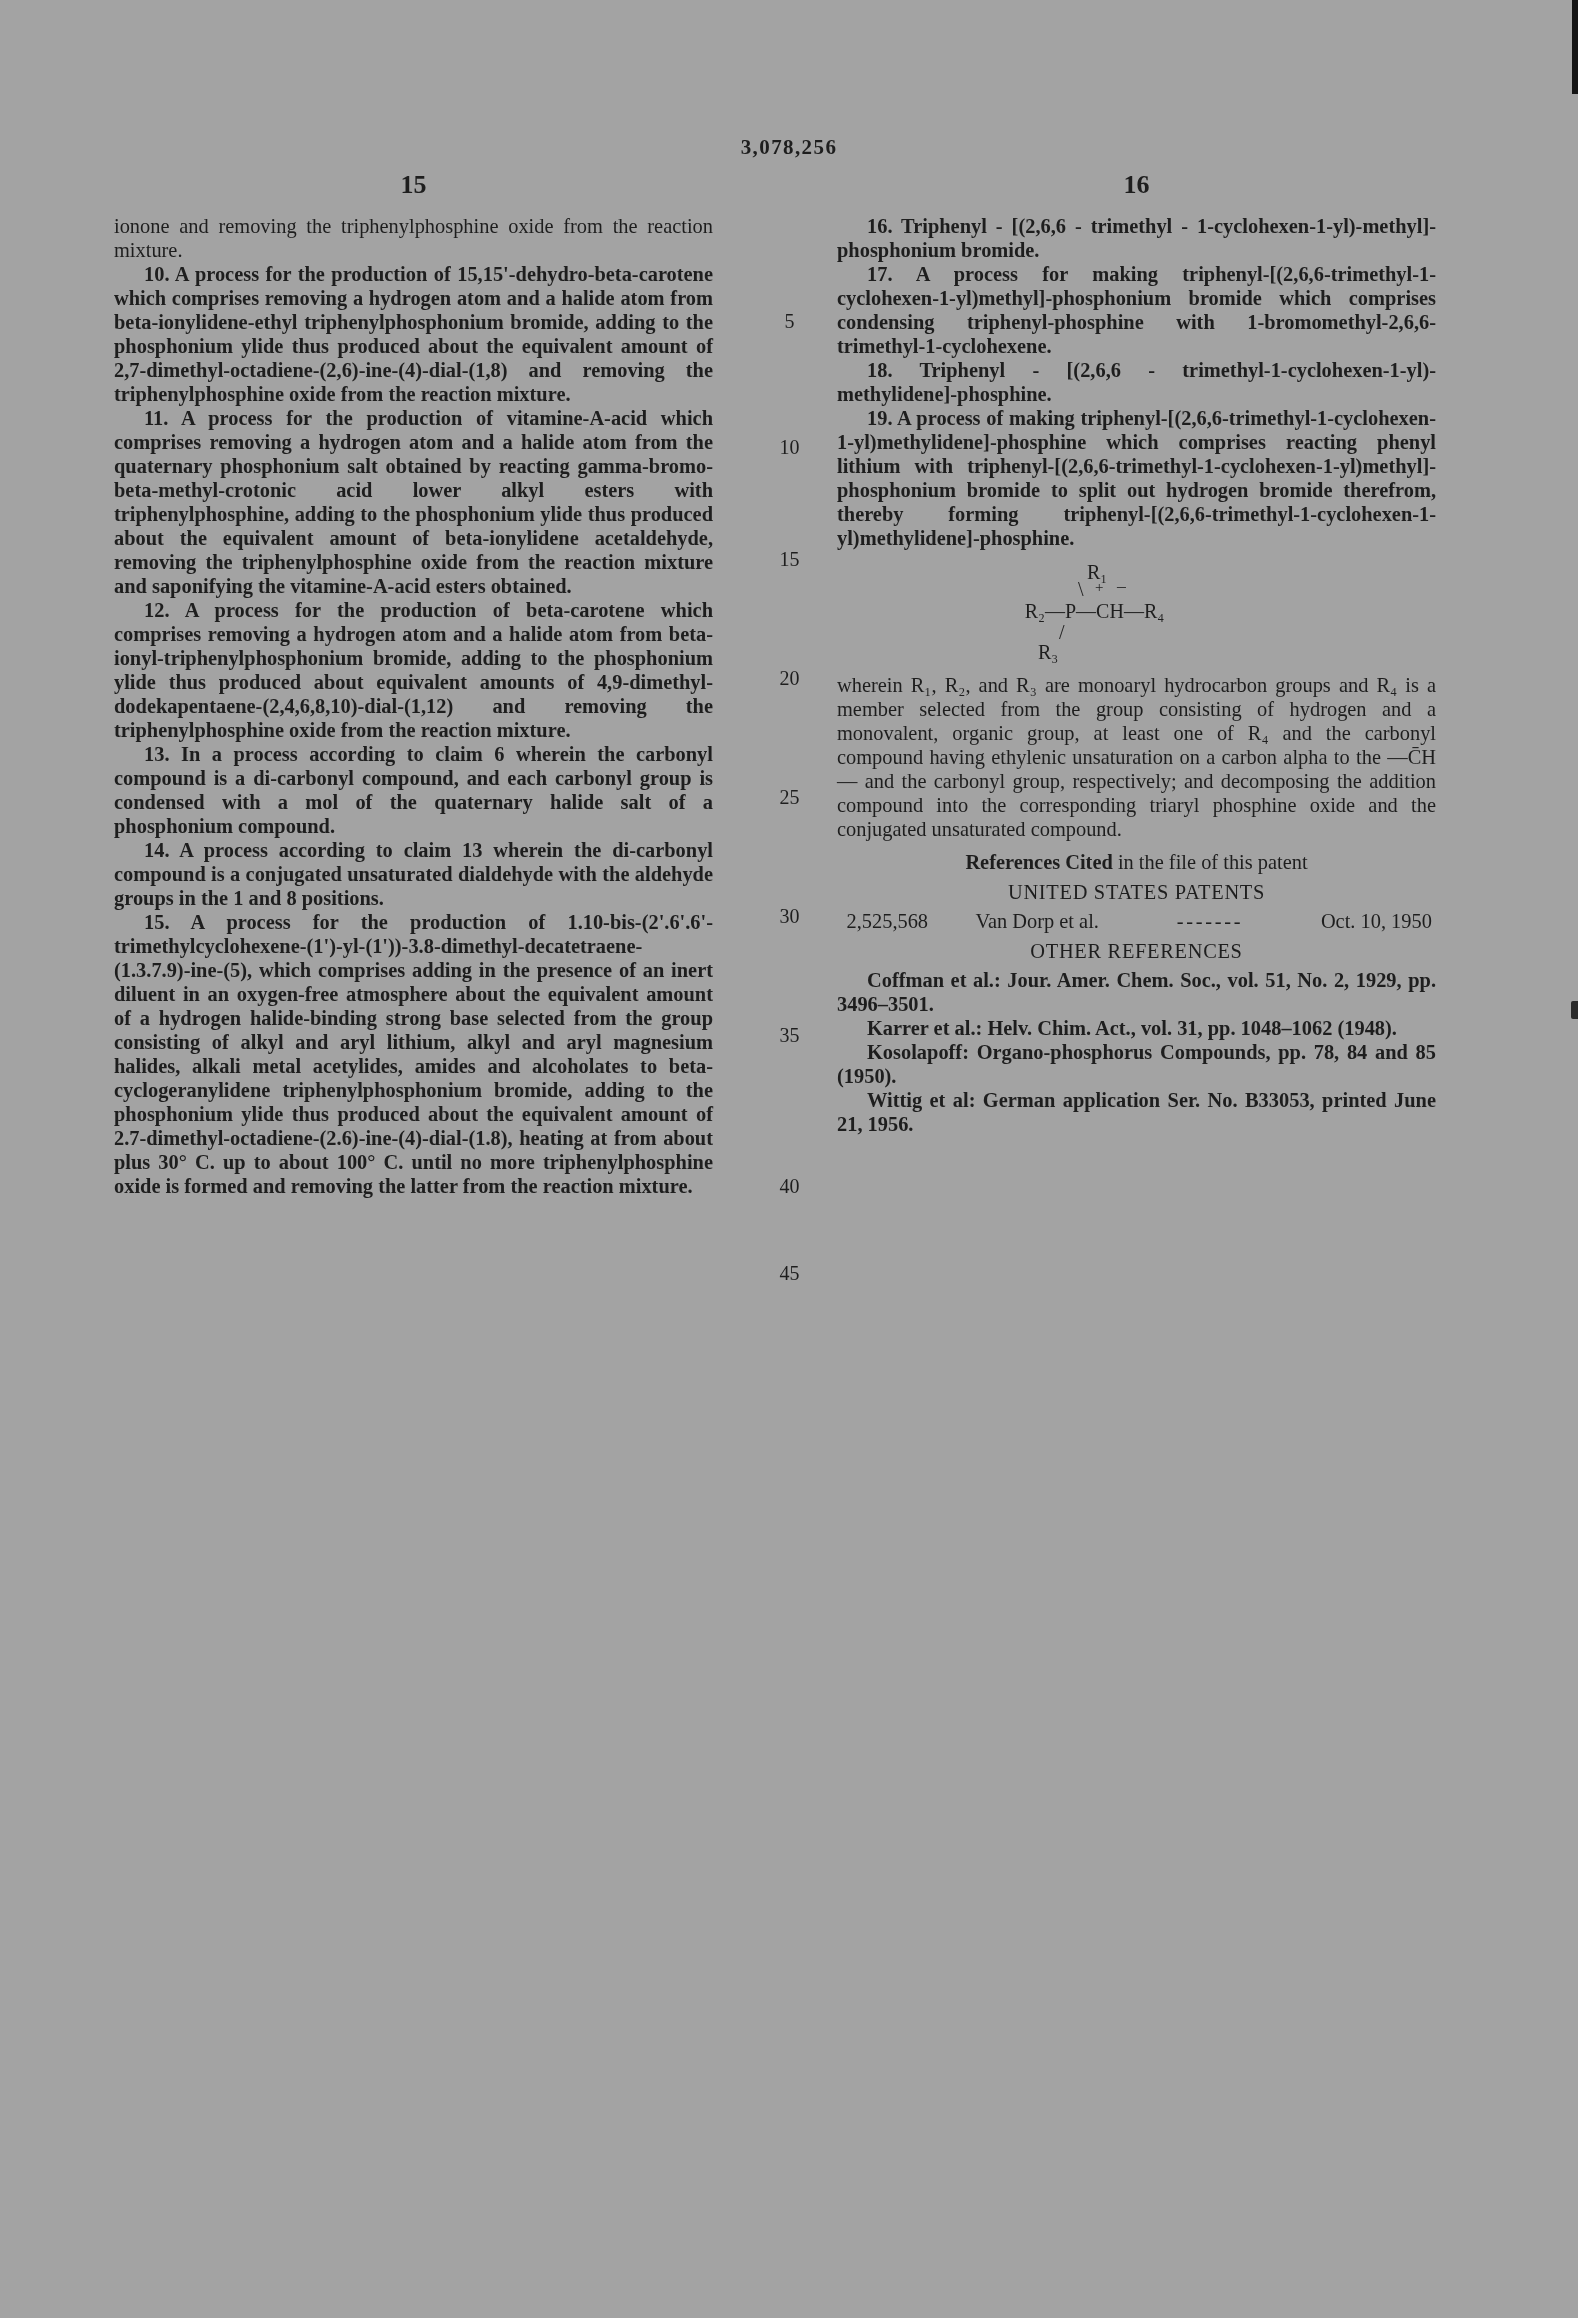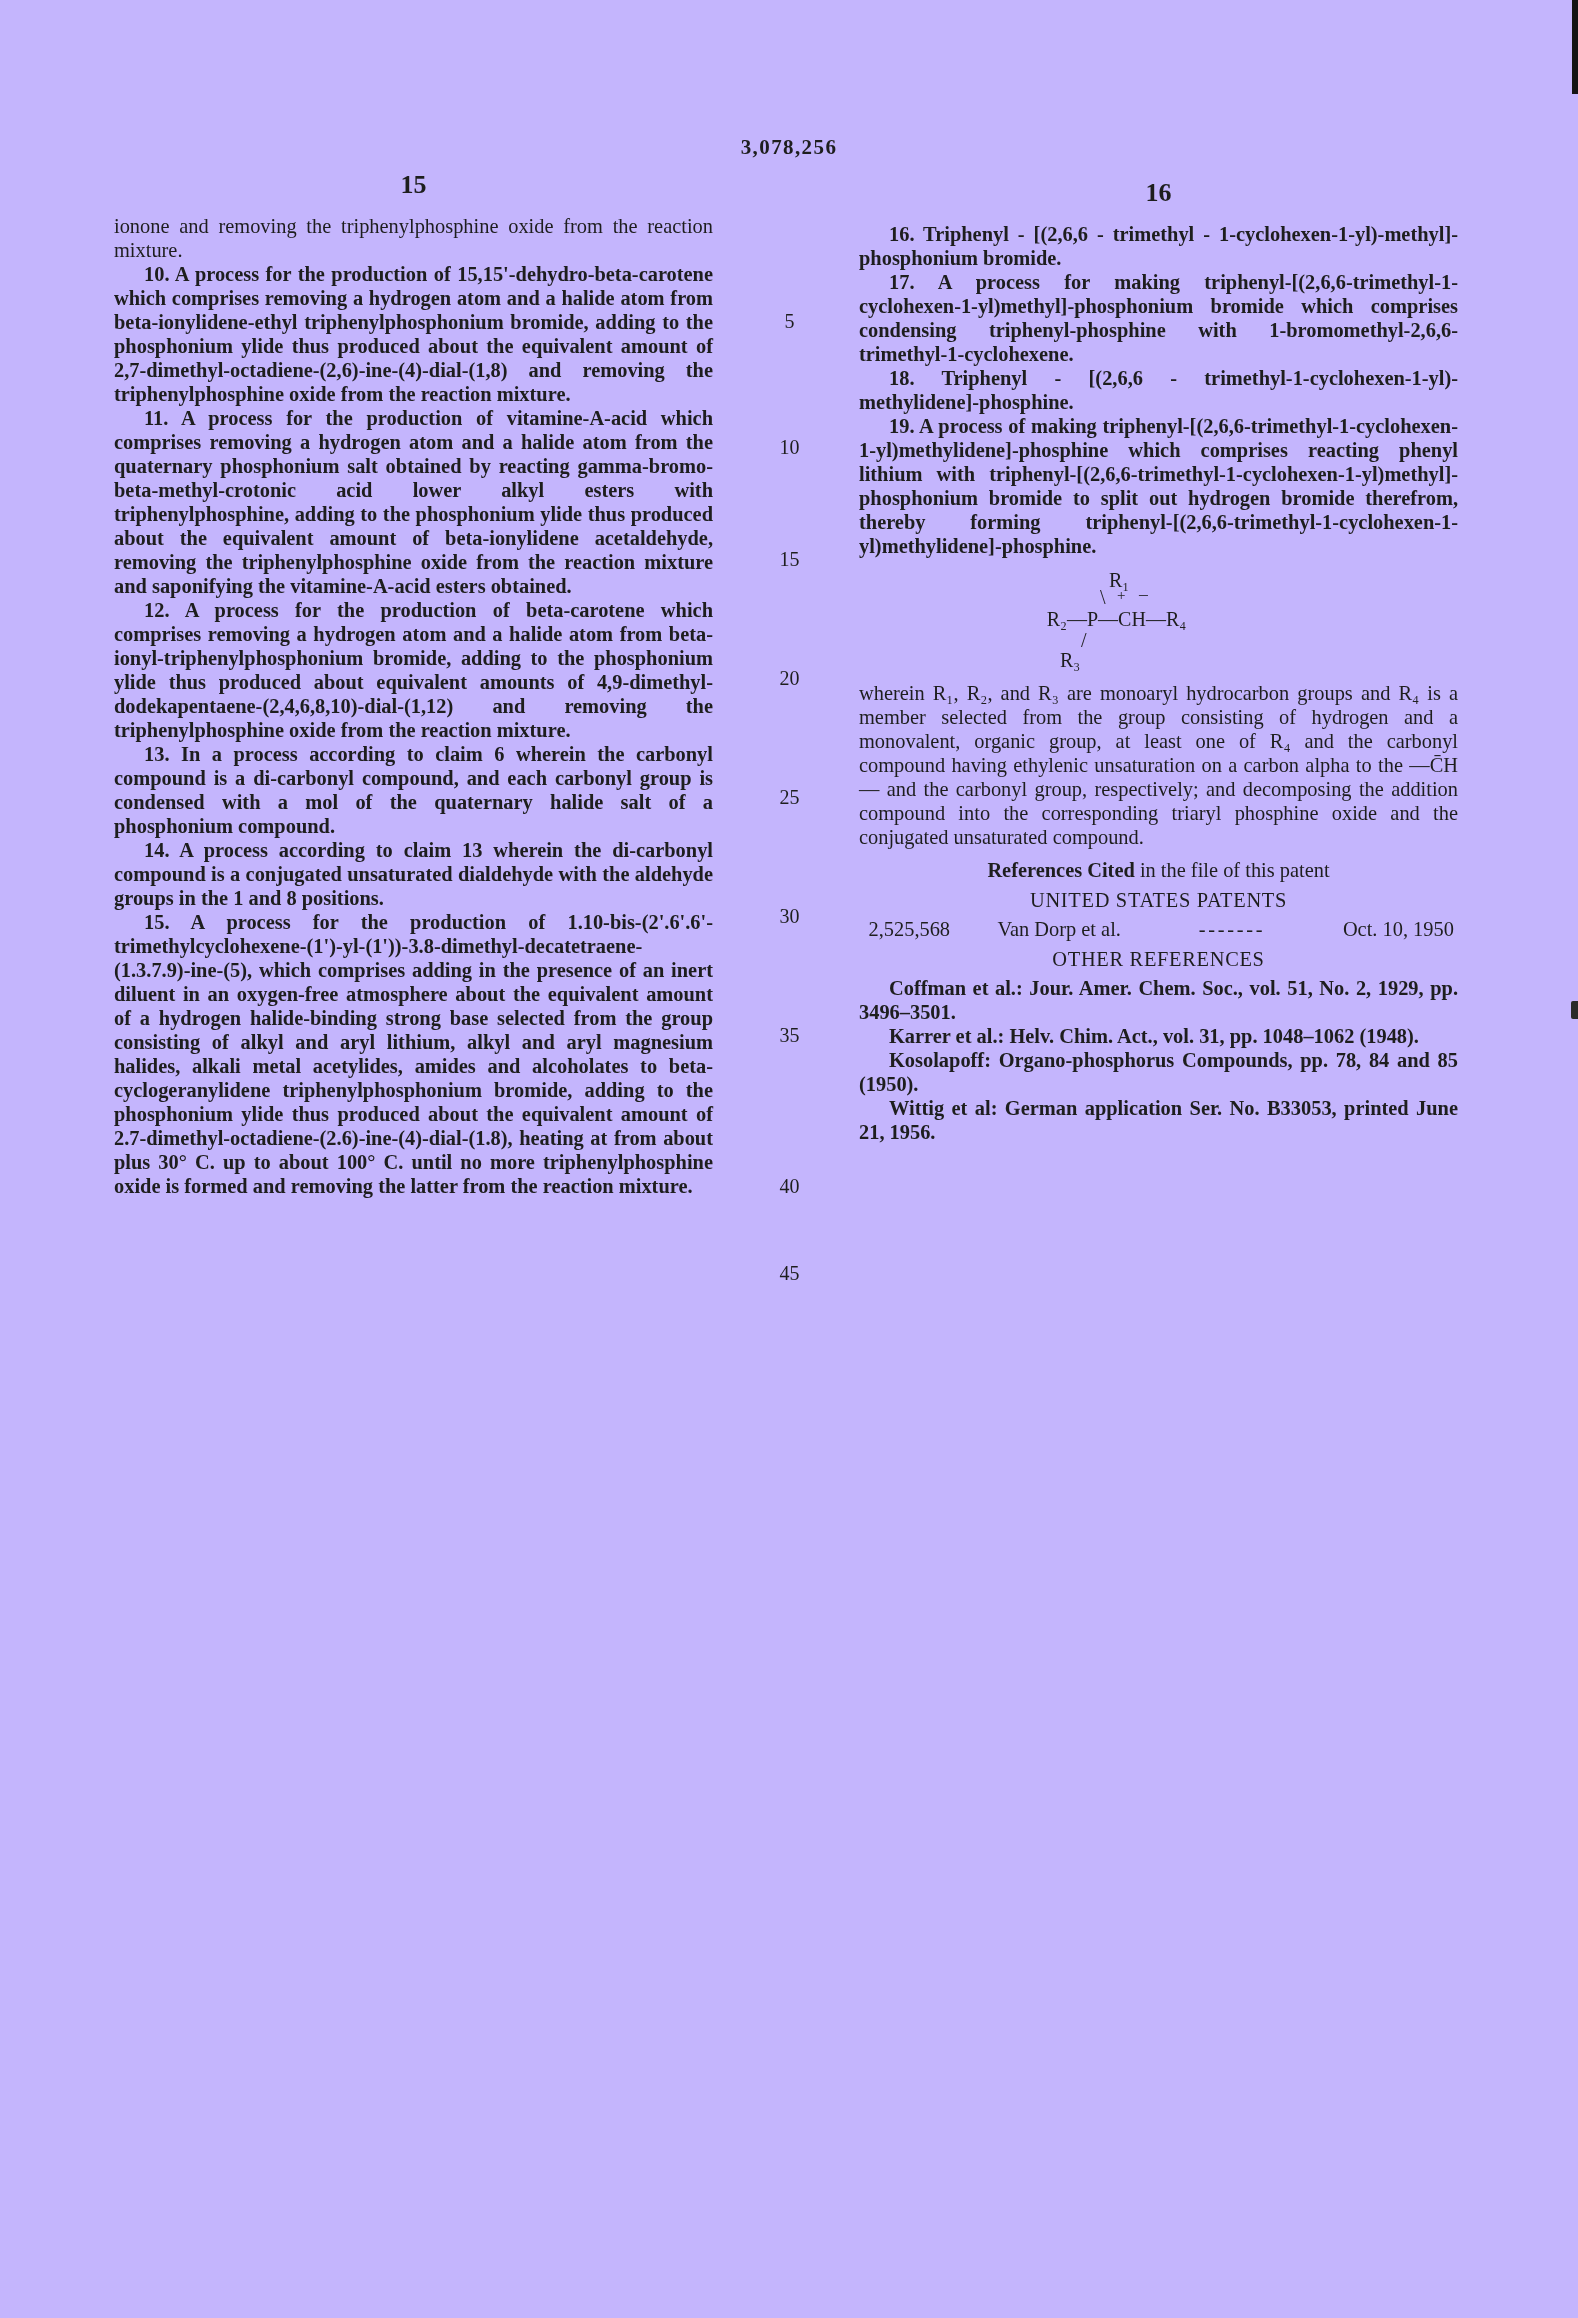--- a/index.html
+++ b/index.html
@@ -1,42 +1,42 @@
 <!DOCTYPE html>
 <html style="font-size:11px"><head>
 <meta charset="utf-8">
 <style>
   * { margin:0; padding:0; box-sizing:border-box; }
   html,body { background:#ffffff; }
   .page {
     position:relative;
     width:1578px;
     height:2319px;
-    background:#c4b5fd;
+    background:#a3a3a3;
     font-family:"Liberation Serif","DejaVu Serif",serif;
     color:#1e1e1e;
     overflow:hidden;
   }
   .patent-number {
     position:absolute;
     top:135px; left:0; width:100%;
     text-align:center;
     font-size:21px; font-weight:bold;
     letter-spacing:1.4px;
   }
   .column {
     position:absolute;
     top:170px;
     width:599px;
     font-size:20.4px;
     line-height:24px;
     text-align:justify;
   }
   .col-left  { left:114px; }
-  .col-right { left:859px;margin-top:8px; }
+  .col-right { left:837px; }
   .col-num {
     text-align:center;
     font-size:26px;
     font-weight:bold;
     line-height:30px;
     margin-bottom:13.6px;
   }
   .para { margin:0; text-align:justify; }
   .indent { text-indent:30px;font-weight:bold; }
   .no-indent { text-indent:0; }

